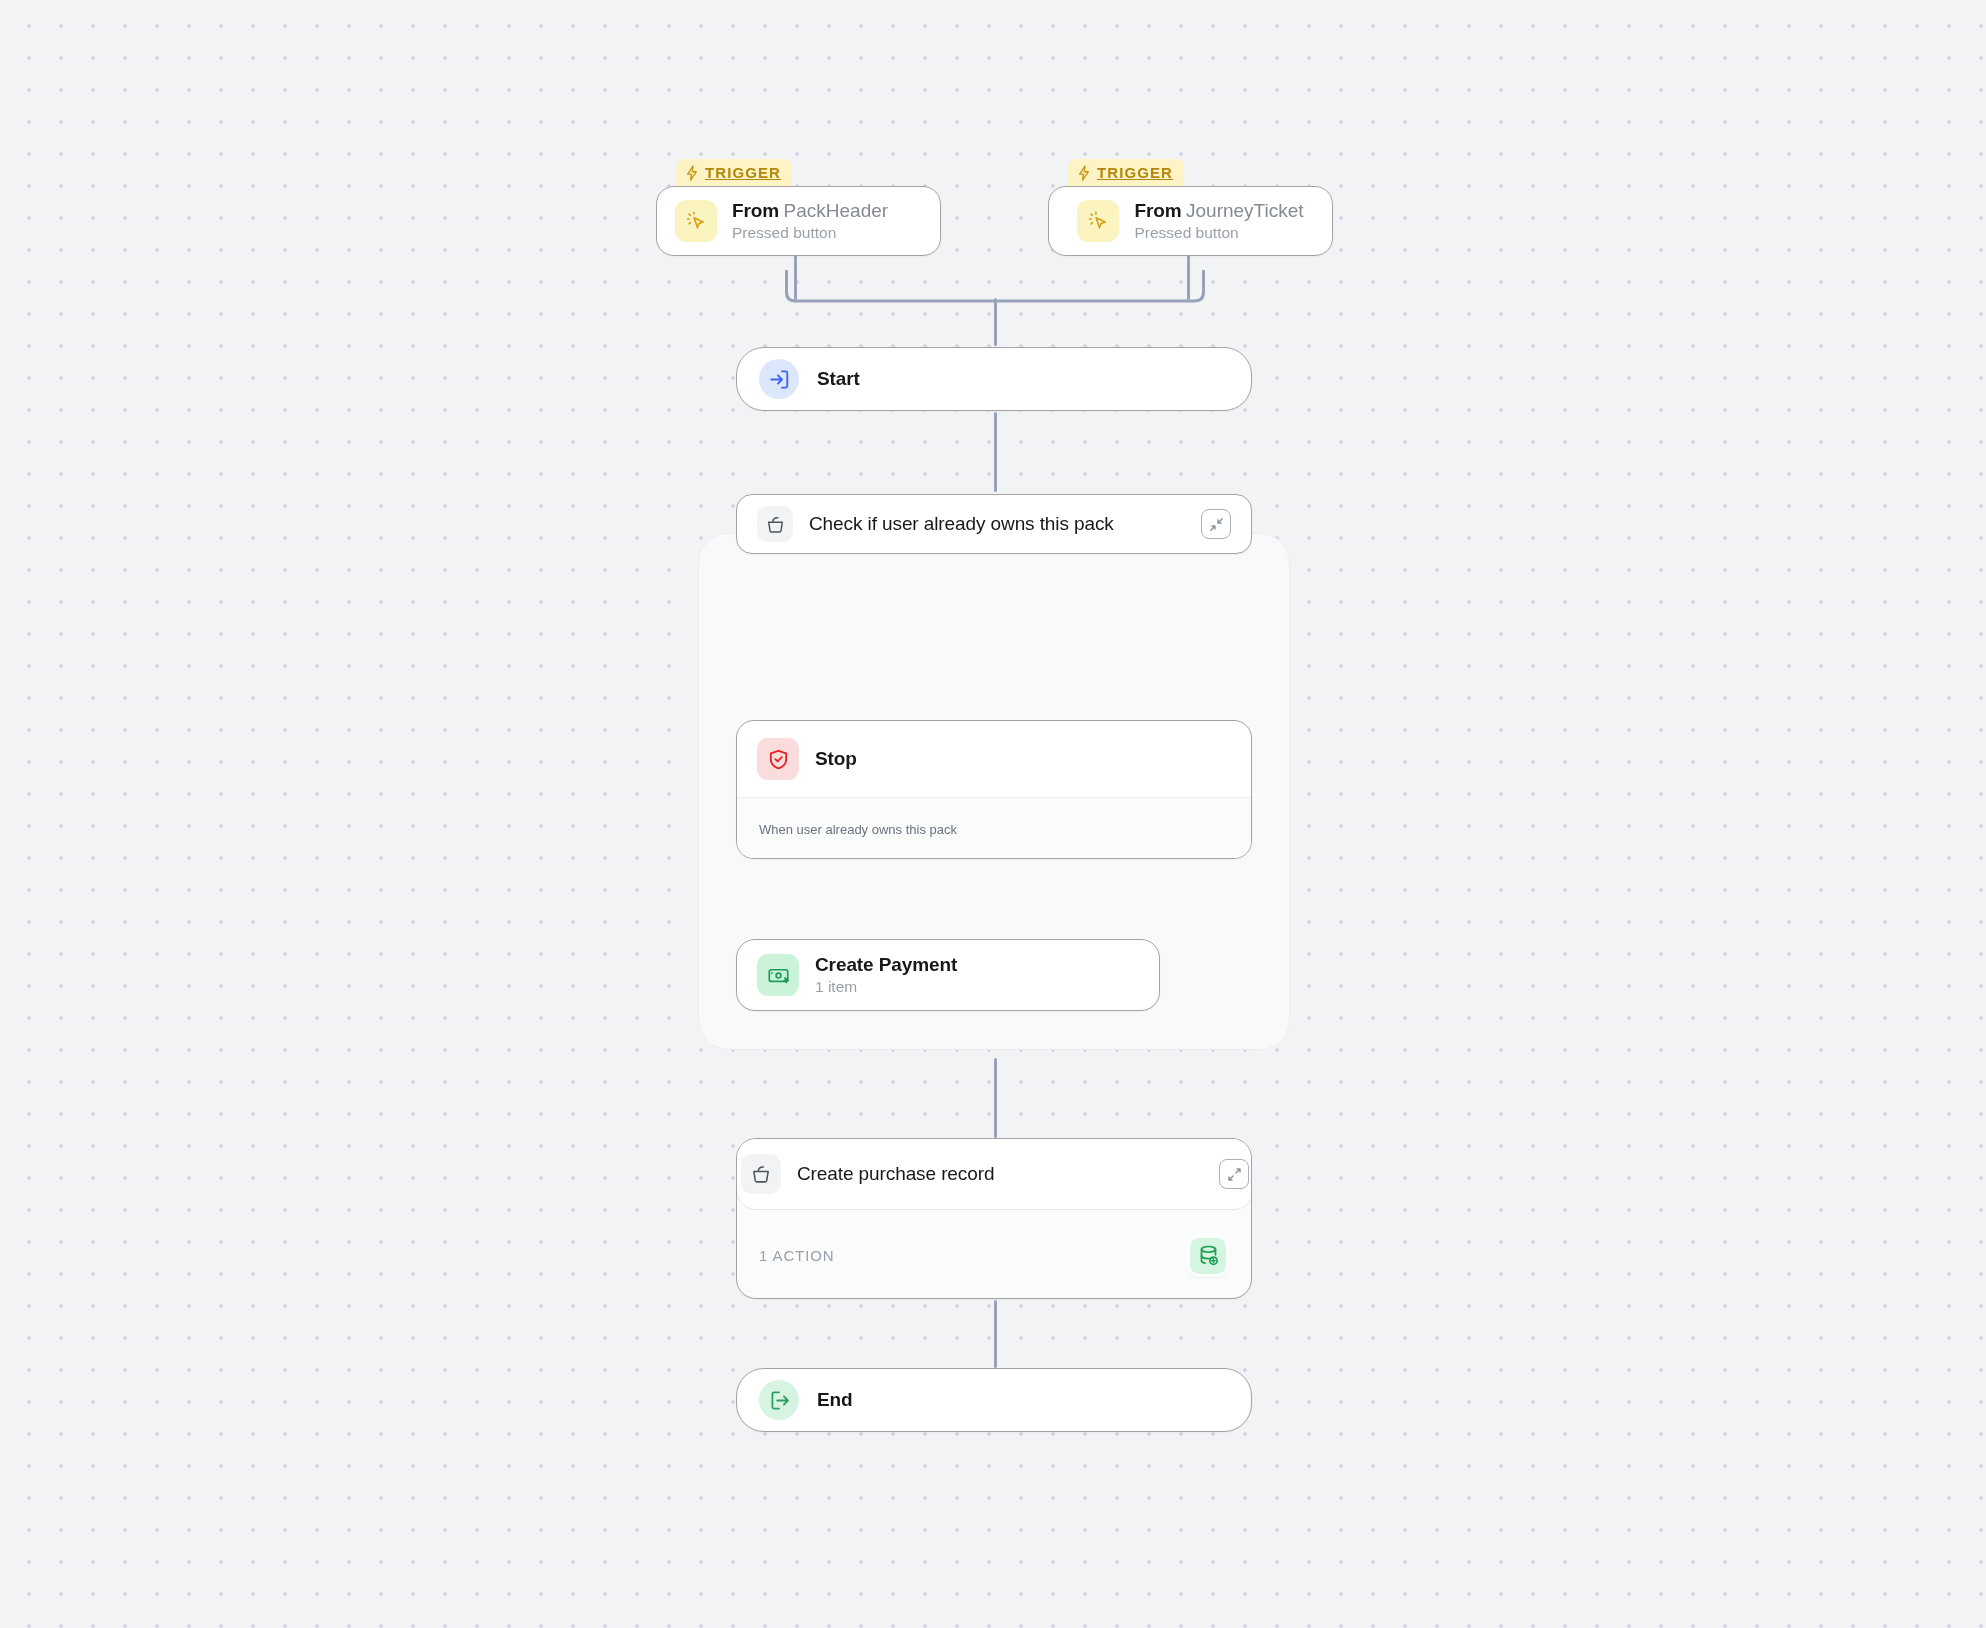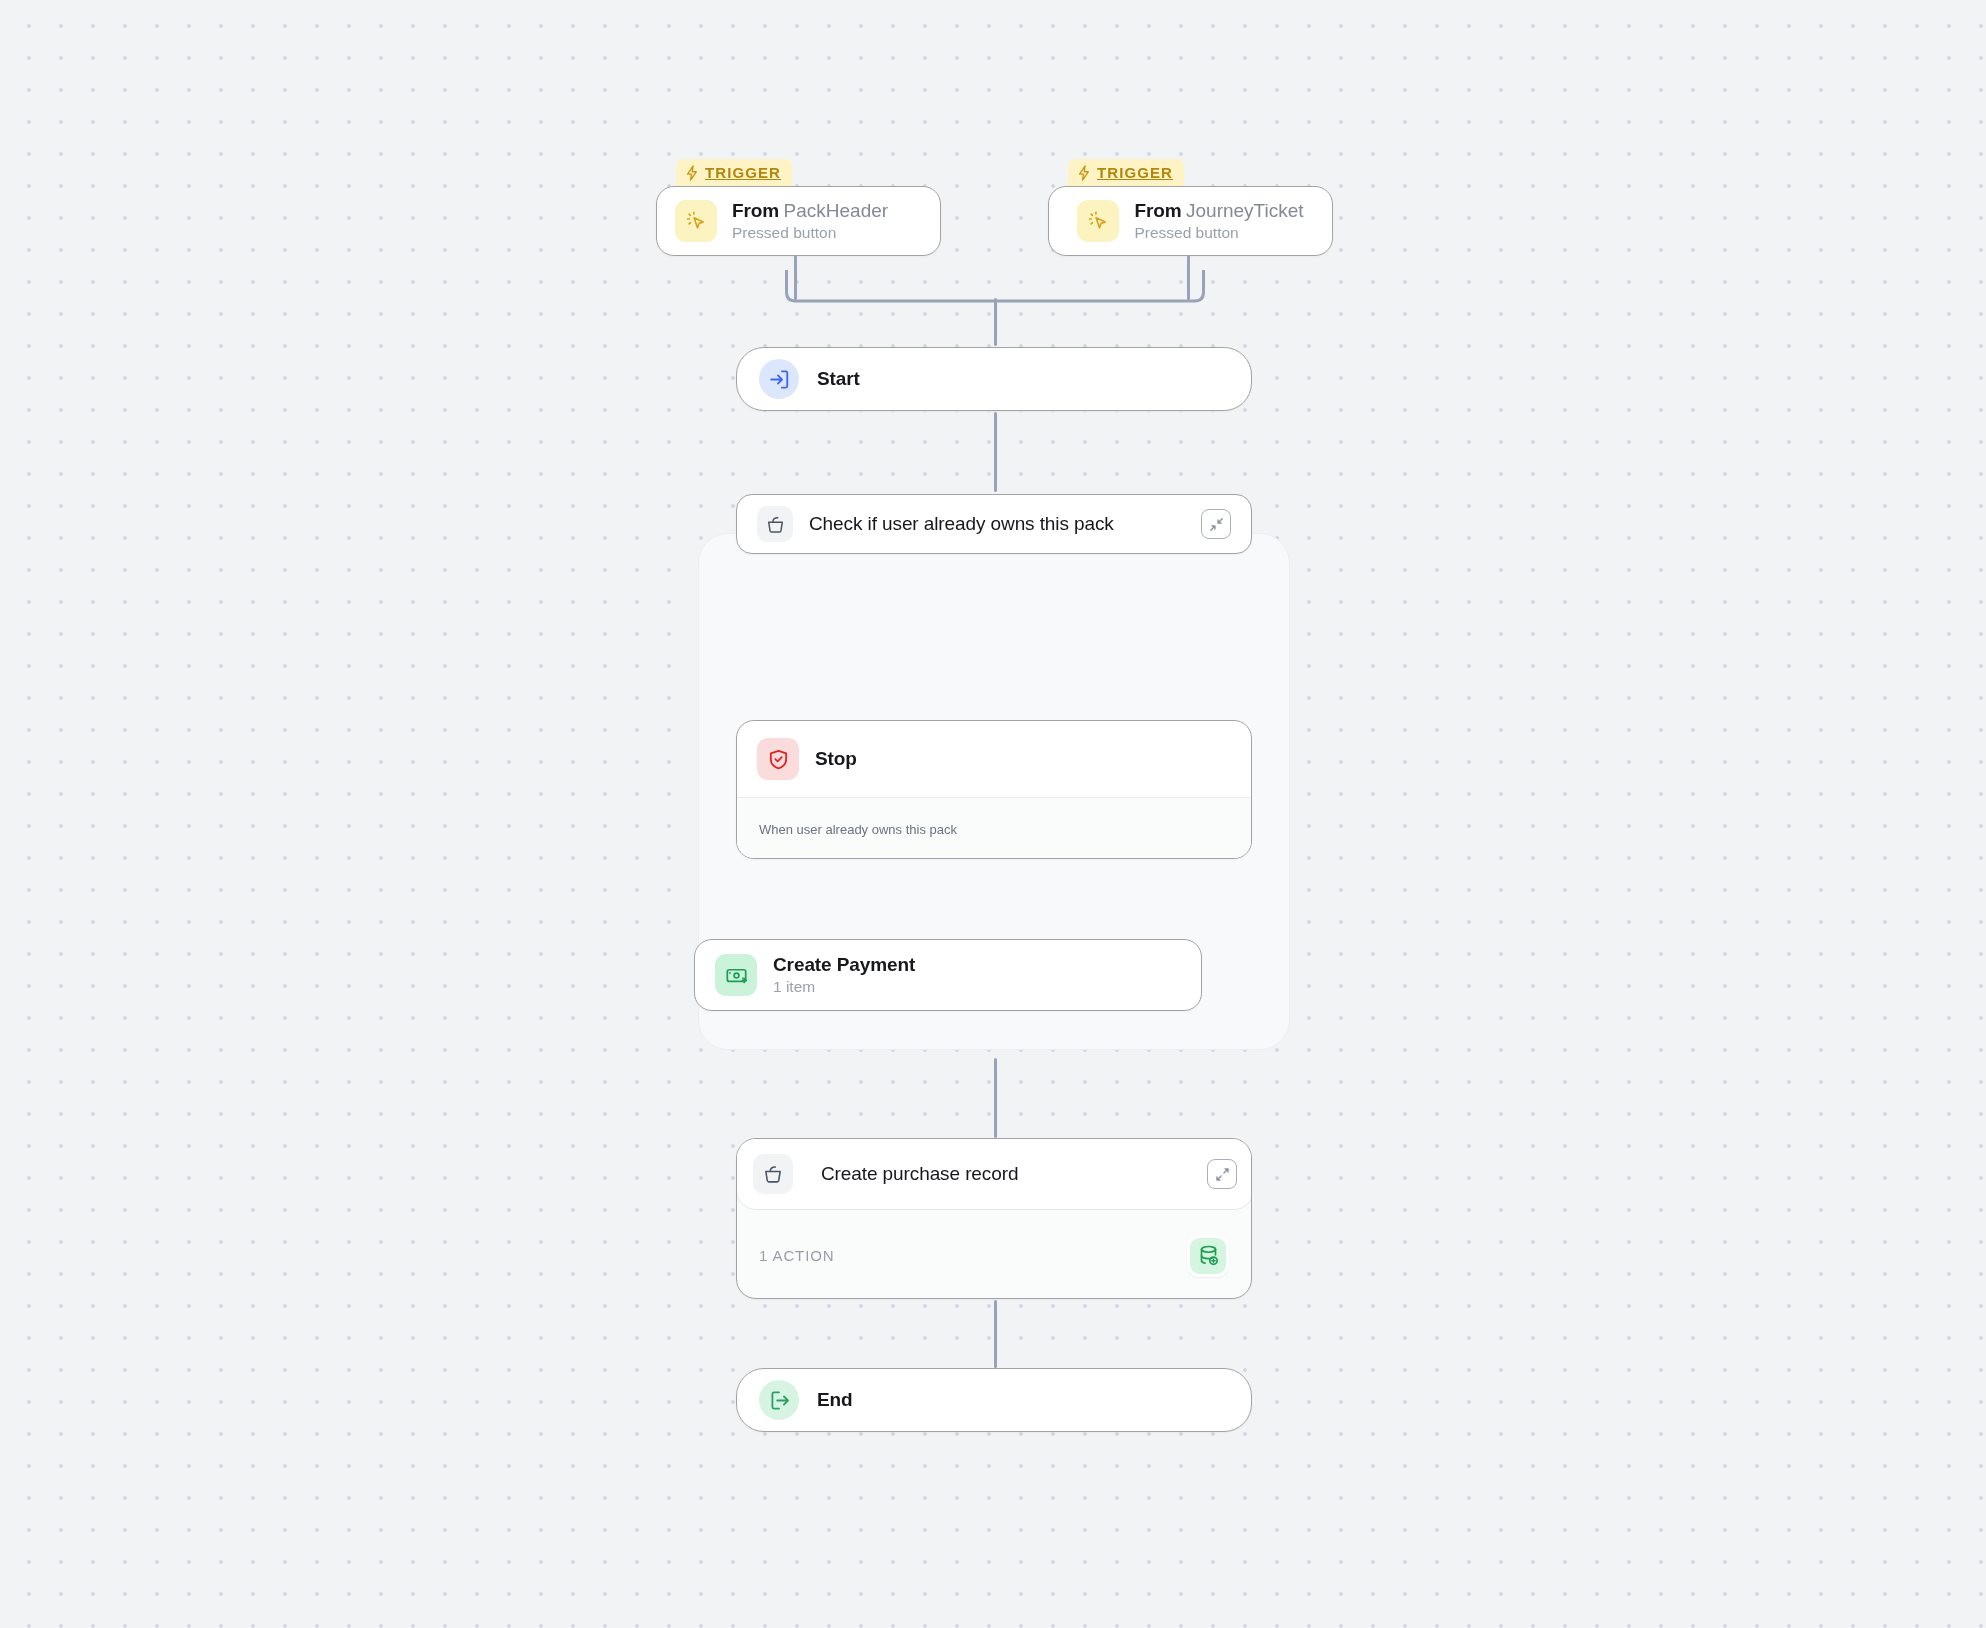--- a/index.html
+++ b/index.html
@@ -295,41 +295,41 @@
         </svg>
       </div>
       <span class="title">Stop</span>
     </div>
     <div class="divider"></div>
     <div class="foot-row" style="height:62px;">
       <span class="foot-text">When user already owns this pack</span>
     </div>
   </div>
 
-  <div class="card" style="left:694px; top:939px; width:508px; height:72px;">
+  <div class="card" style="left:736px; top:939px; width:424px; height:72px;border-radius:19px;">
     <div class="row" style="gap:16px; padding:0 20px;">
       <div class="icon-box" style="background:#caf3da; width:42px; height:42px;">
         <svg width="23" height="23" viewBox="0 0 24 24" fill="none">
           <rect x="2.4" y="6" width="19.2" height="12.2" rx="2.1" stroke="#1f9d55" stroke-width="1.8"></rect>
           <circle cx="12" cy="12.1" r="2.5" stroke="#1f9d55" stroke-width="1.8"></circle>
           <path d="M5.2 9.3 V9.35 M18.8 14.9 V14.95" stroke="#1f9d55" stroke-width="1.9" stroke-linecap="round"></path>
           <path d="M18.1 17.2 H22.1 M20.1 15.2 V19.2" stroke="#1f9d55" stroke-width="1.8" stroke-linecap="round"></path>
         </svg>
       </div>
       <div class="stack">
         <div class="title">Create Payment</div>
         <div class="subtitle">1 item</div>
       </div>
     </div>
   </div>
 
   <div class="card" style="left:736px; top:1138px; width:516px; height:161px; border-radius:20px; overflow:hidden; background:#fafbfb;">
 
     <div style="position:absolute; left:-1px; top:-1px; width:518px; height:72px; background:#ffffff; border:1px solid #e6e7ea; border-radius:20px; box-sizing:border-box;">
-      <div class="row" style="padding:0 16px; gap:28px;">
+      <div class="row" style="padding:0 4px; gap:16px;">
         <div class="icon-box" style="background:#f2f3f5; width:40px; height:40px; border-radius:11px;">
           <svg width="22" height="22" viewBox="0 0 24 24" fill="none">
             <path d="M4.2 9.3 H19.8 L18.2 19.3 A1.6 1.6 0 0 1 16.6 20.6 H7.4 A1.6 1.6 0 0 1 5.8 19.3 Z" stroke="#4b5563" stroke-width="1.7" stroke-linejoin="round"></path>
             <path d="M9 9.1 C9 6.3 11 4.4 14.6 4.4" stroke="#4b5563" stroke-width="1.7" stroke-linecap="round"></path>
           </svg>
         </div>
         <span class="title-reg" style="flex:1;">Create purchase record</span>
         <div class="sq-btn">
           <svg width="17" height="17" viewBox="0 0 24 24" fill="none">
             <path d="M14 10 L19.8 4.2 M19.8 4.2 H15.6 M19.8 4.2 V8.4" stroke="#8a92a0" stroke-width="2" stroke-linecap="round" stroke-linejoin="round"></path>

